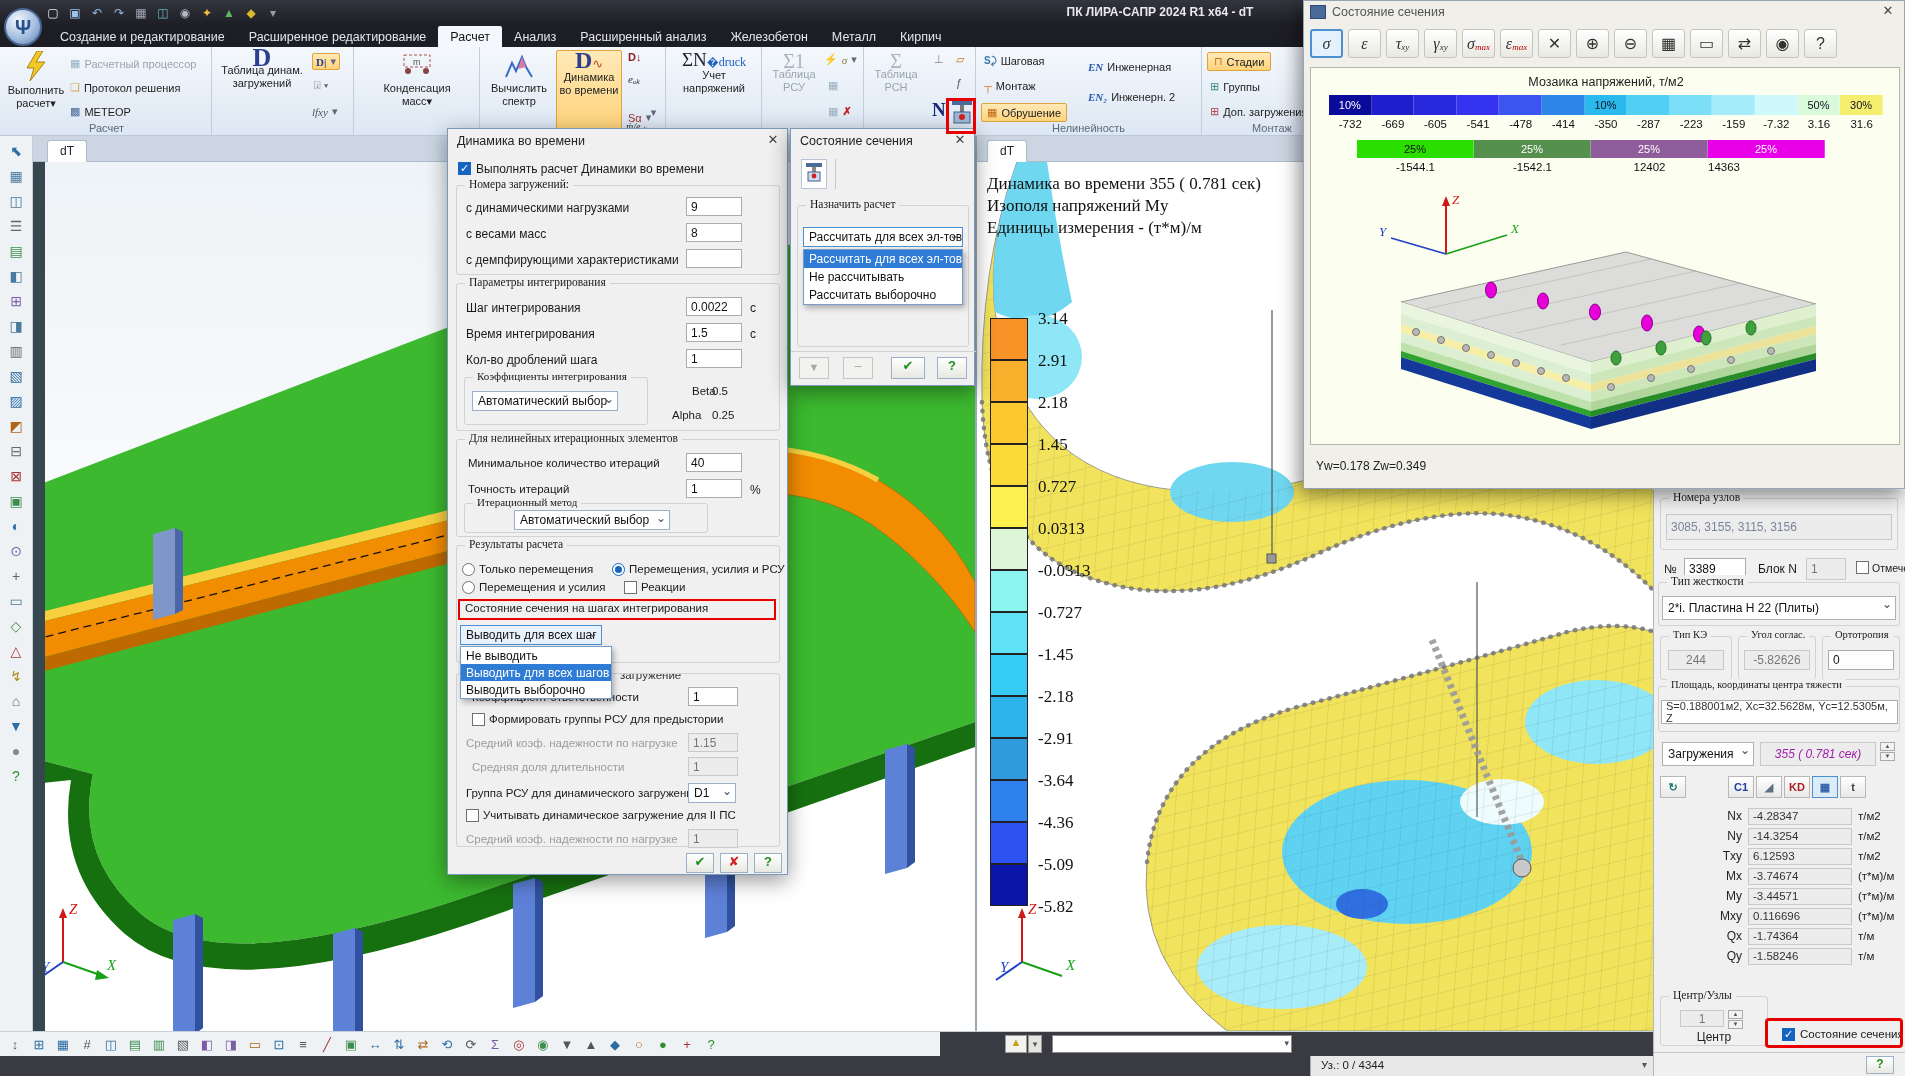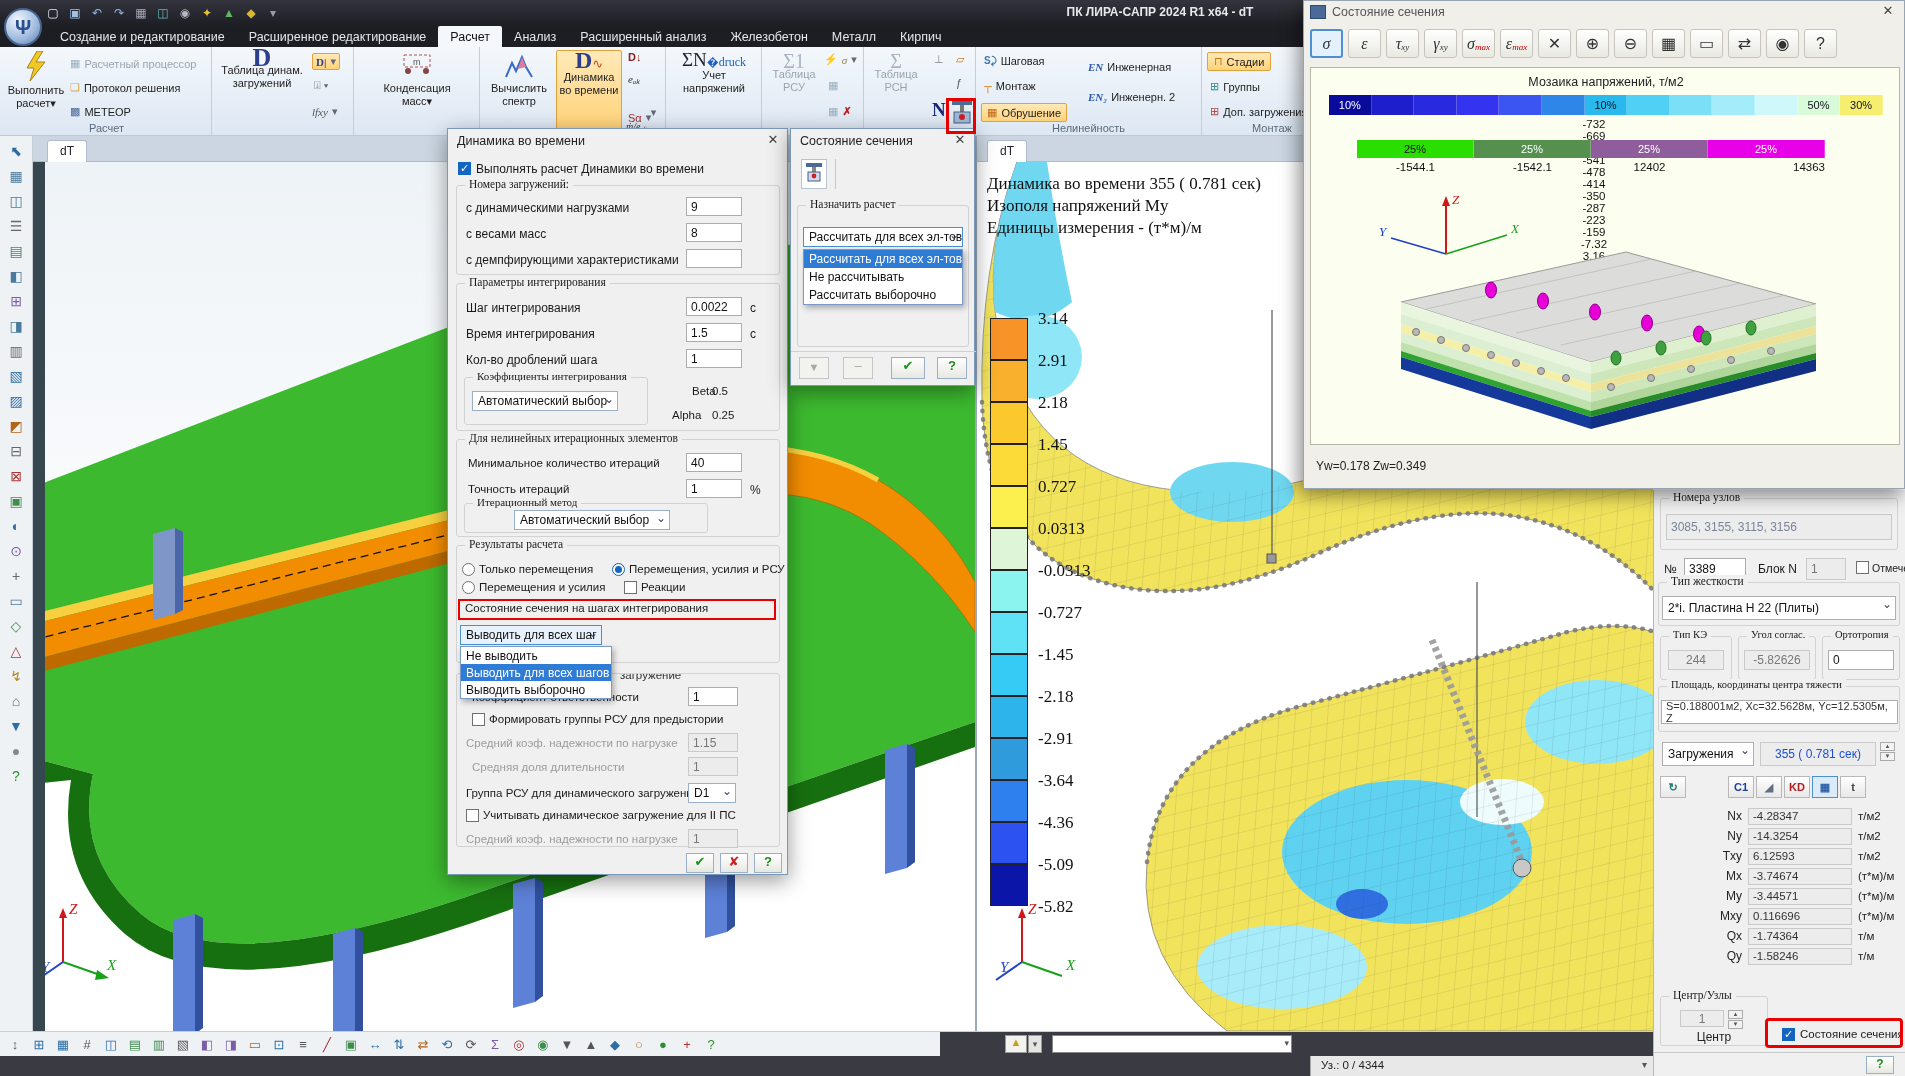--- a/index.html
+++ b/index.html
@@ -680,21 +680,21 @@
           <div class="seg" style="background: rgb(58, 85, 242); color: rgb(255, 255, 255);"></div>
           <div class="seg" style="background: rgb(46, 134, 232); color: rgb(255, 255, 255);"></div>
           <div class="seg" style="background: rgb(41, 185, 236); color: rgb(17, 17, 34);">10%</div>
           <div class="seg" style="background: rgb(79, 208, 244); color: rgb(17, 17, 17);"></div>
           <div class="seg" style="background: rgb(123, 223, 248); color: rgb(17, 17, 17);"></div>
           <div class="seg" style="background: rgb(165, 236, 251); color: rgb(17, 17, 17);"></div>
           <div class="seg" style="background: rgb(207, 248, 251); color: rgb(17, 17, 17);"></div>
           <div class="seg" style="background: rgb(217, 251, 217); color: rgb(17, 17, 34);">50%</div>
           <div class="seg" style="background: rgb(246, 238, 110); color: rgb(17, 17, 34);">30%</div>
         </div>
-      <div class="abs" style="left:6px;top:50px;width:554px;display:flex;flex-direction:column;">
+      <div class="abs" style="left:18px;top:50px;width:554px;display:flex;">
 
       <div class="segv">-732</div>
           <div class="segv">-669</div>
           <div class="segv">-605</div>
           <div class="segv">-541</div>
           <div class="segv">-478</div>
           <div class="segv">-414</div>
           <div class="segv">-350</div>
           <div class="segv">-287</div>
           <div class="segv">-223</div>
@@ -715,21 +715,21 @@
             <div style="text-align:center;font-size:11.5px;margin-top:3px;color:#111;">-1542.1</div>
           </div>
 
           <div style="width:117px;">
             <div class="seg" style="height: 18px; display: flex; align-items: center; justify-content: center; background: rgb(143, 92, 156); color: rgb(255, 255, 255);">25%</div>
             <div style="text-align:center;font-size:11.5px;margin-top:3px;color:#111;">12402</div>
           </div>
 
           <div style="width:117px;">
             <div class="seg" style="height: 18px; display: flex; align-items: center; justify-content: center; background: rgb(232, 0, 232); color: rgb(255, 255, 255);">25%</div>
-            <div style="text-align:right;font-size:11.5px;margin-top:3px;color:#111;">14363</div>
+            <div style="text-align:left;font-size:11.5px;margin-top:3px;color:#111;">14363</div>
           </div>
         </div>
       <svg class="abs" style="left:30px;top:114px;" width="530" height="258" viewBox="0 0 530 258">
         <g font-family="Liberation Serif,serif" font-style="italic" font-size="13">
           <line x1="105" y1="72" x2="105" y2="20" stroke="#d01818" stroke-width="2"></line>
             <polygon points="105,14 101,24 109,24" fill="#d01818"></polygon>
             <text x="111" y="22" fill="#d01818">Z</text>
           <line x1="105" y1="72" x2="50" y2="56" stroke="#2040c8" stroke-width="1.6"></line>
             <text x="38" y="54" fill="#2040c8">Y</text>
           <line x1="105" y1="72" x2="166" y2="53" stroke="#18a018" stroke-width="1.6"></line>
@@ -821,21 +821,21 @@
     <div class="tbx gray" style="left:90px;top:160px;width:66px;height:20px;justify-content:center;">-5.82626</div>
     <div class="gbx" style="left:168px;top:146px;width:78px;height:44px;">
         <span class="gl" style="font-size:10.5px;">Ортотропия</span>
       </div>
     <div class="tbx" style="left:174px;top:160px;width:66px;height:20px;">0</div>
     <div class="gbx" style="left:4px;top:196px;width:242px;height:46px;">
         <span class="gl" style="font-size:10.5px;">Площадь, координаты центра тяжести</span>
       </div>
     <div class="tbx" style="left:7px;top:210px;width:237px;height:24px;font-size:11px;color:#333;">S=0.188001м2, Xc=32.5628м, Yc=12.5305м, Z</div>
     <div class="cmb" style="left:8px;top:252px;width:92px;height:24px;border-color:#b0b0b0;">Загружения</div>
-    <div class="tbx gray" style="left:106px;top:252px;width:116px;height:24px;justify-content:center;color:#1d4ed8;">355 ( 0.781 сек)</div>
+    <div class="tbx gray" style="left:106px;top:252px;width:116px;height:24px;justify-content:center;color:#a21caf;font-style:italic;">355 ( 0.781 сек)</div>
     <div class="spin" style="left:226px;top:252px;">
         <div>▲</div>
         <div>▼</div>
       </div>
     <div class="abs" style="left:6px;top:286px;display:flex;gap:2px;">
 
     <div class="ptab" style="color: rgb(30, 122, 110);">↻</div>
         <div class="ptab" style="color: rgb(32, 64, 158); margin-left: 40px;">C1</div>
         <div class="ptab" style="color: rgb(96, 112, 128);">◢</div>
         <div class="ptab" style="color: rgb(176, 32, 32);">KD</div>

